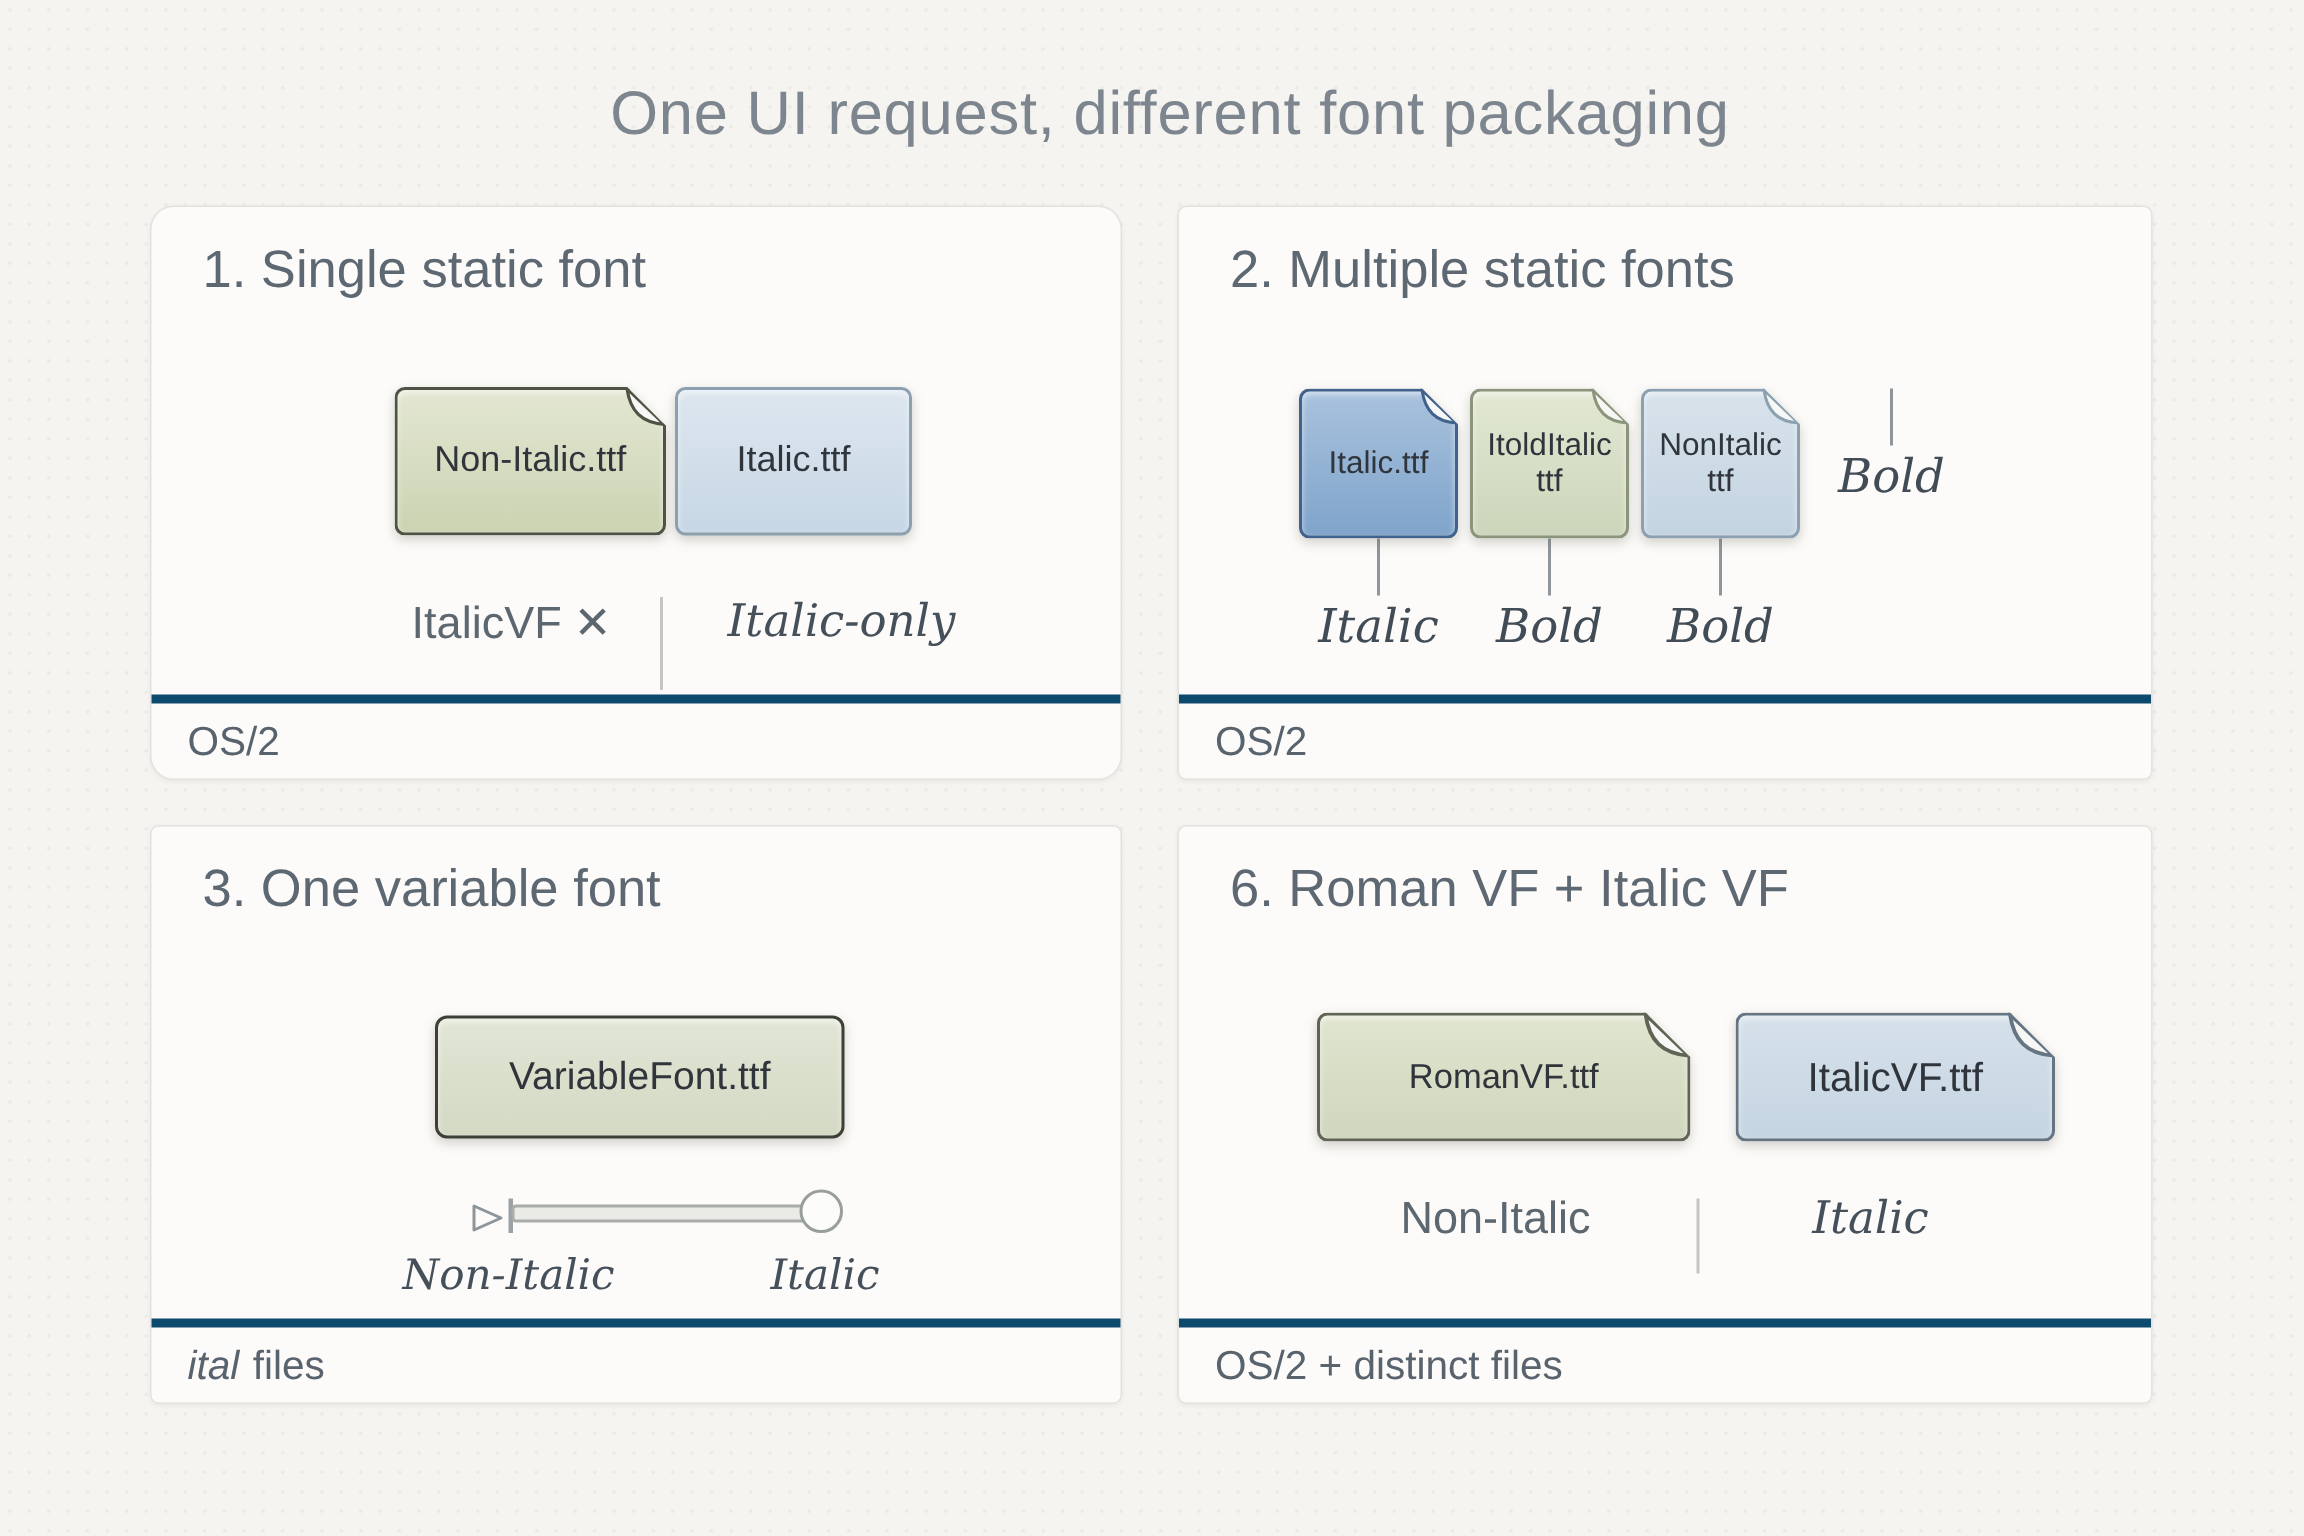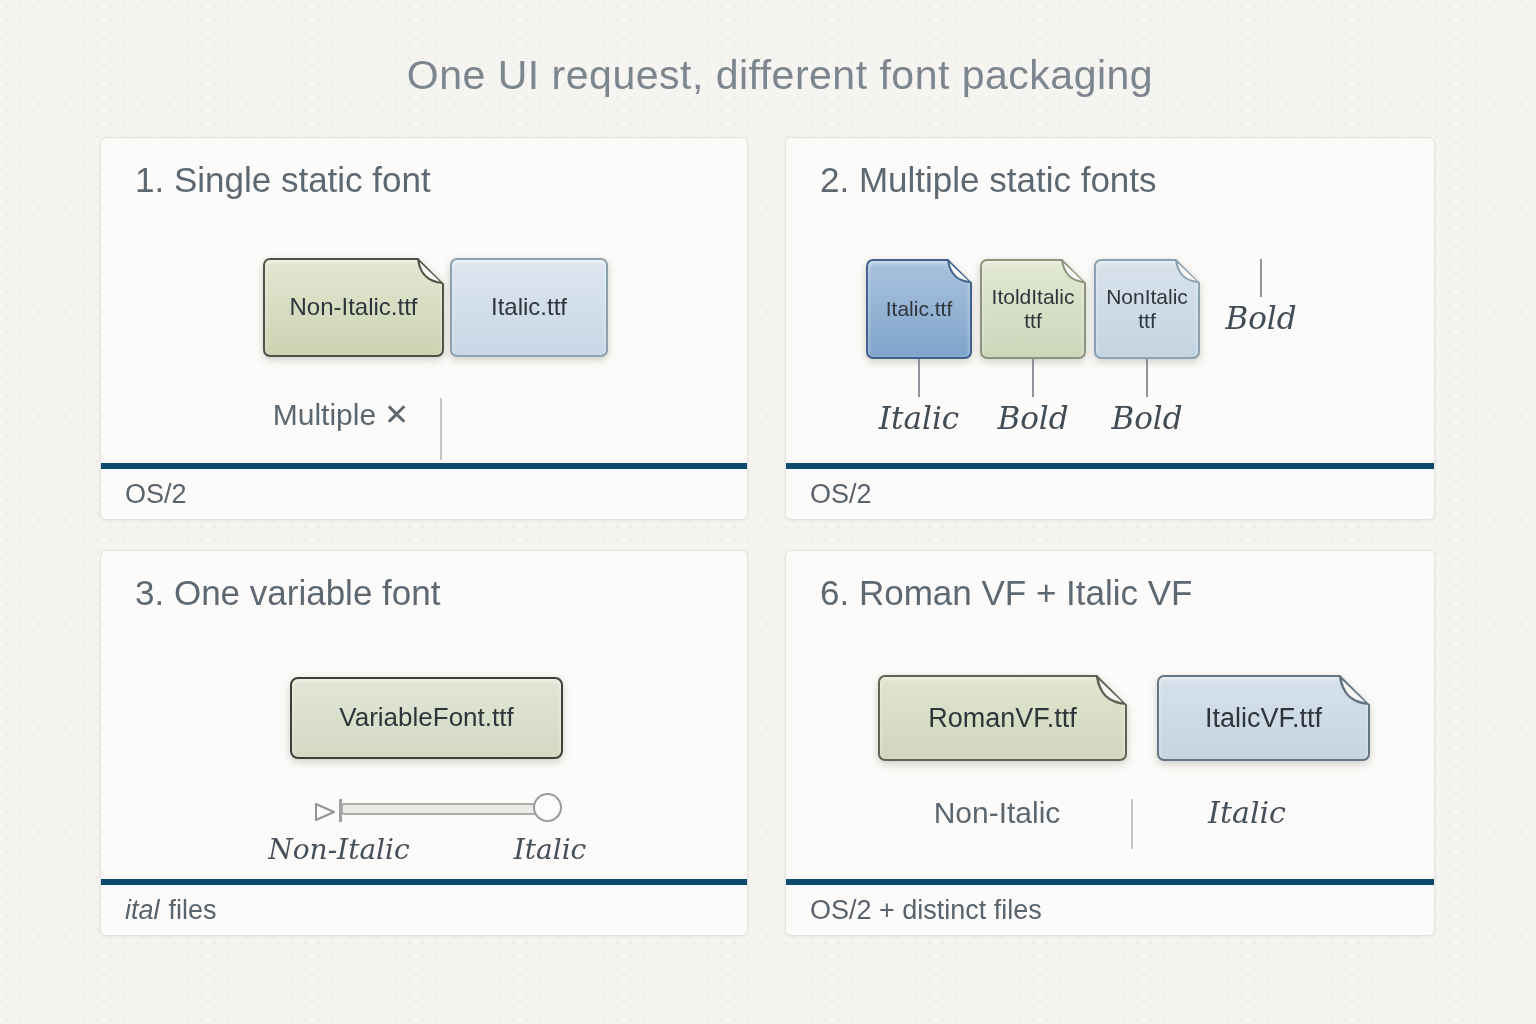--- a/index.html
+++ b/index.html
@@ -19,21 +19,21 @@
     text-align: center; font-size: 41px; color: #7d868e; letter-spacing: .5px; padding-left: 24px;
   }
 
   .panel {
     position: absolute;
     background: #fcfbf9;
     border: 1px solid #e4e2dd;
     border-radius: 6px;
     box-shadow: 0 1px 3px rgba(90,85,75,.07);
   }
-  #panel1 { left:100px; top:137px; width:648px; height:383px; }
+  #panel1 { left:100px; top:137px; width:648px; height:383px;border-radius:16px; }
   #panel2 { left:785px; top:137px; width:650px; height:383px; }
   #panel3 { left:100px; top:550px; width:648px; height:386px; }
   #panel4 { left:785px; top:550px; width:650px; height:386px; }
 
   .panel-heading {
     position: absolute; top: 22px; left: 34px;
     font-size: 35px; color: #5d6872;
   }
 
   .panel-footer {
@@ -95,21 +95,21 @@
   .p3-track{ position:absolute; left:240px; top:252px; width:206px; height:12px;
              background:#eaeae6; border:2px solid #a9ada9; border-radius:3px; }
   .p3-knob { position:absolute; left:432px; top:242px; width:29px; height:29px; border-radius:50%;
              background:#fcfcfa; border:2px solid #989e9c; }
   .p3-lab-left  { position:absolute; top:282px; left:148px; width:180px; text-align:center;
                   font-size:28px; font-family:"DejaVu Serif",serif; font-style:italic; color:#46505a; }
   .p3-lab-right { position:absolute; top:282px; left:389px; width:120px; text-align:center;
                   font-size:28px; font-family:"DejaVu Serif",serif; font-style:italic; color:#46505a; }
 
   
-  .p4-c1 { left:92px;  top:124px; width:249px; height:86px; font-size:27px; }
+  .p4-c1 { left:92px;  top:124px; width:249px; height:86px; font-size:23px; }
   .p4-c2 { left:355px; top:124px; width:229px; height:86px; font-size:27px;padding-left:16px; }
   .p4-lab-left  { position:absolute; top:245px; left:121px; width:180px; text-align:center;
                   font-size:30px; color:#5d6770; }
   .p4-vdiv { position:absolute; left:345px; top:248px; width:2px; height:50px; background:#c7c5c1; }
   .p4-lab-right { position:absolute; top:244px; left:401px; width:120px; text-align:center;
                   font-size:30px; font-family:"DejaVu Serif",serif; font-style:italic; color:#46505a; }
 </style>
 </head>
 <body>
 
@@ -128,23 +128,24 @@
       </div>
     </div>
     <div class="fw inflow p1-c2">
       <div class="chip" style="--ft: #dde6ef; --fb: #c7d7e5; --bc: #8ca0b0;">
         <span>Italic.ttf</span>
       </div>
     </div>
   </div>
 
   <div class="p1-optional">
-    <span>Multiple</span><span class="x">✕</span>
+    <span>ItalicVF</span><span class="x">✕</span>
   </div>
   <div class="p1-vdiv"></div>
+  <div class="p1-italic-only">Italic-only</div>
 
   <div class="panel-footer">
     <span class="ftxt">OS/2</span>
   </div>
 </div>
 
 <div class="panel" id="panel2">
   <div class="panel-heading">2. Multiple static fonts</div>
 
   <div class="p2-row">

